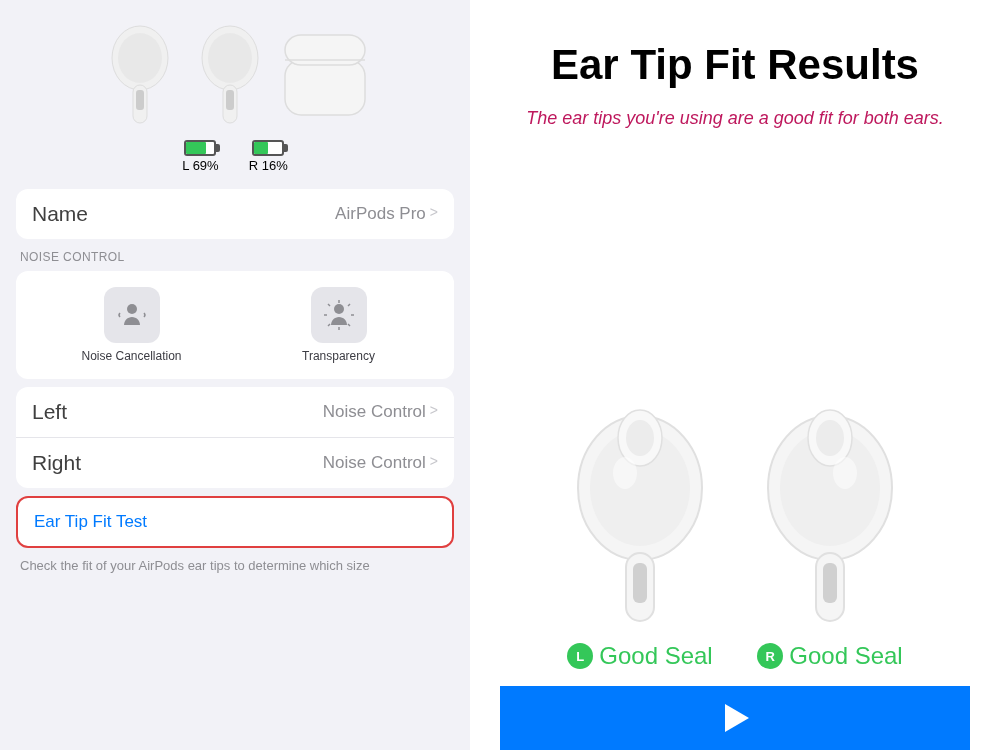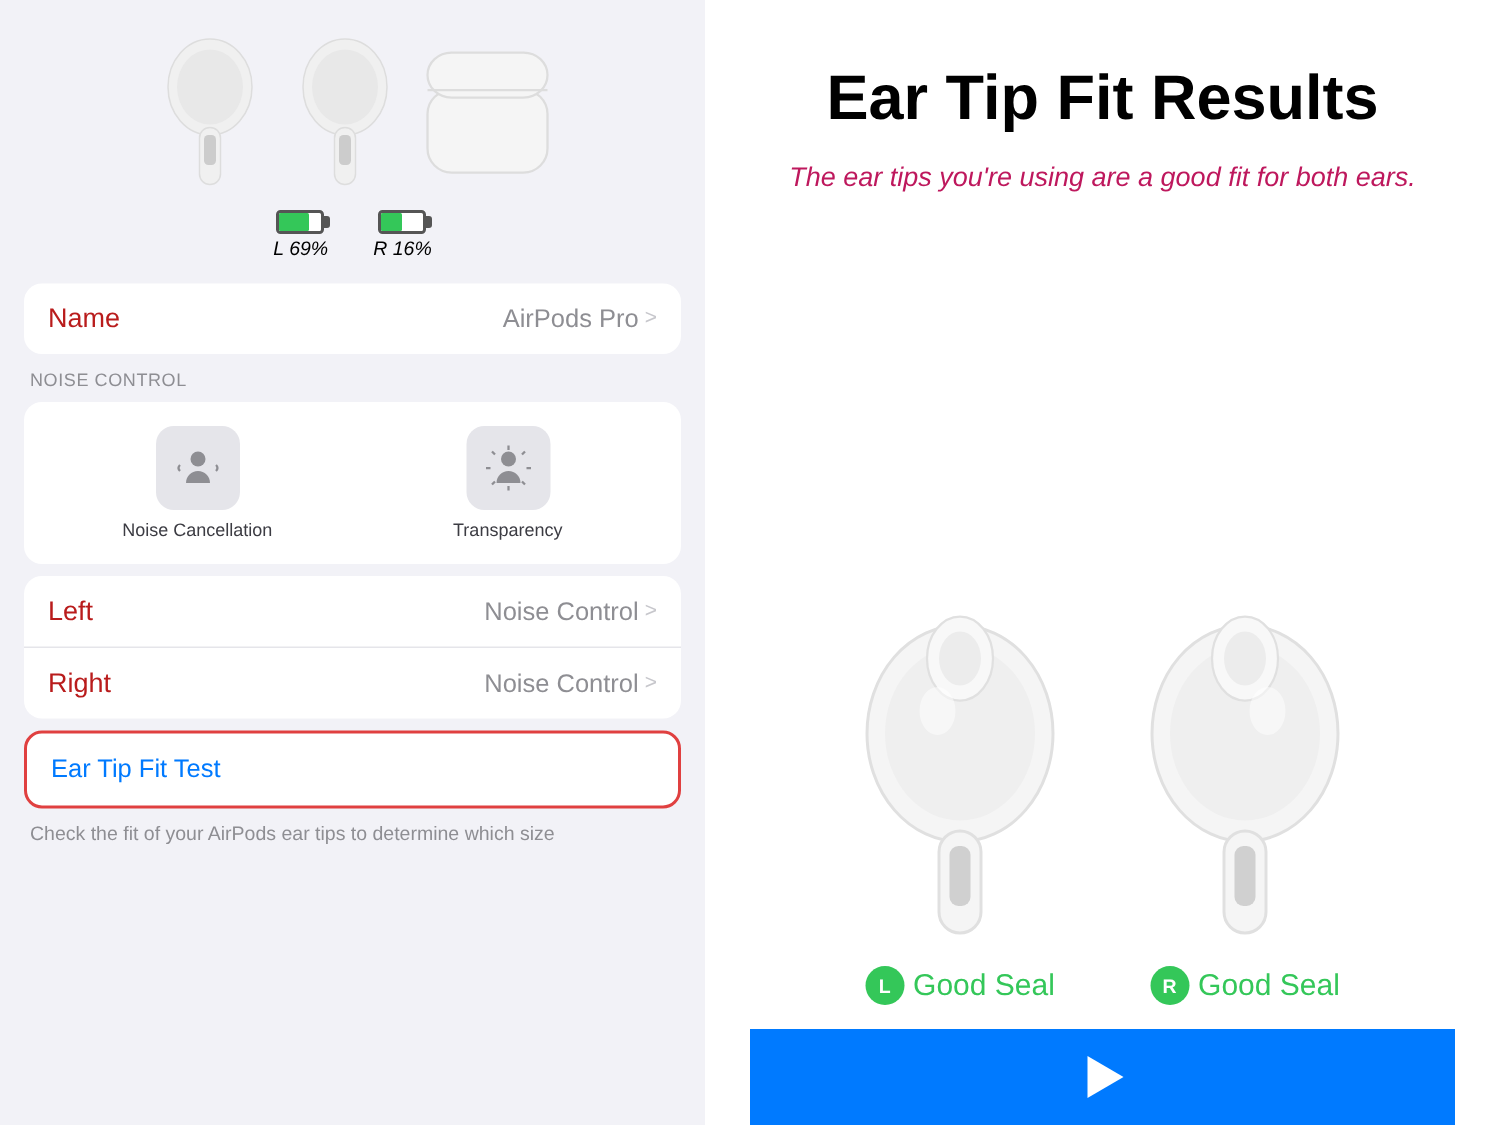--- a/index.html
+++ b/index.html
@@ -70,21 +70,20 @@
     }
     .battery-fill {
       height: 100%;
       background: #34c759;
       border-radius: 1px;
     }
 
     .battery-label {
       font-size: 13px;
       color: #000;
-      font-style: italic;
     }
 
     
     .settings-list {
       width: calc(100% - 32px);
       background: #fff;
       border-radius: 12px;
       margin: 0 16px 8px;
     }
 
@@ -94,22 +93,22 @@
       justify-content: space-between;
       padding: 13px 16px;
       border-bottom: 1px solid #e5e5ea;
       cursor: pointer;
     }
     .settings-row:last-child {
       border-bottom: none;
     }
 
     .settings-row-label {
-      font-size: 18px;
-      color: #b91c1c;
+      font-size: 21px;
+      color: #404040;
     }
 
     .settings-row-value {
       display: flex;
       gap: 4px;
       color: #8e8e93;
       font-size: 17px;
     }
 
     .chevron {
@@ -261,21 +260,21 @@
       background: #34c759;
       display: flex;
       align-items: center;
       justify-content: center;
       color: #fff;
       font-size: 13px;
       font-weight: 700;
     }
 
     .seal-text {
-      font-size: 20px;
+      font-size: 24px;
       color: #34c759;
       font-weight: 500;
     }
 
     
     .play-bar {
       width: 100%;
       height: 64px;
       background: #007aff;
       display: flex;

